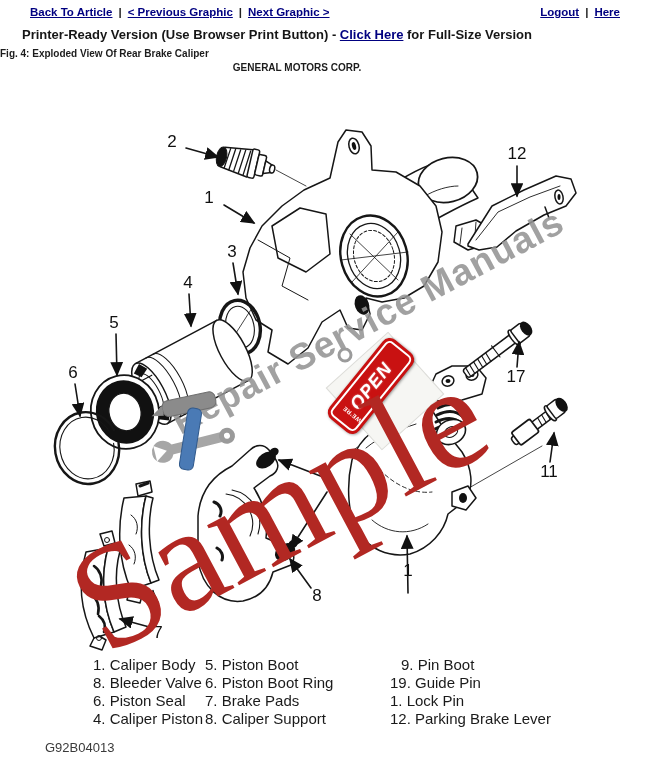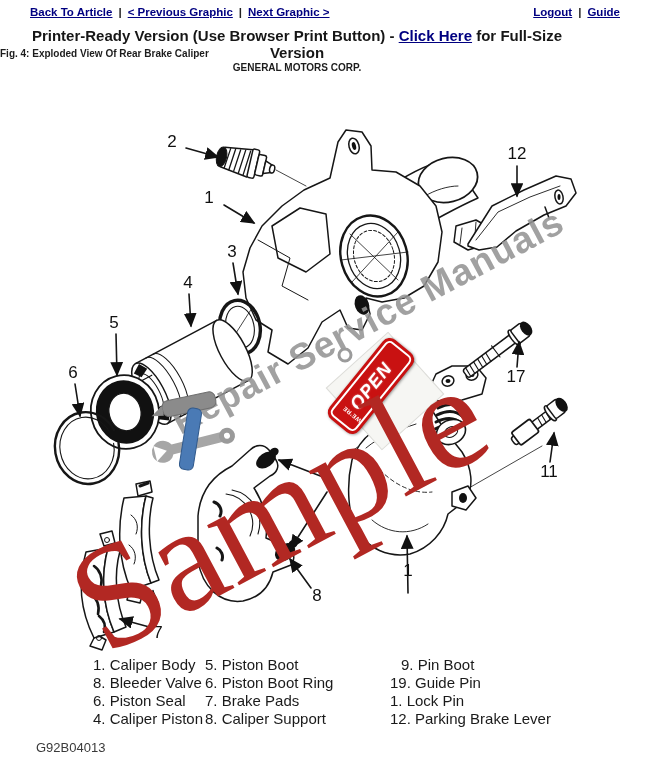--- a/index.html
+++ b/index.html
@@ -6,21 +6,21 @@
   #page{position:relative;width:650px;height:764px;background:#fff;overflow:hidden;
         font-family:"Liberation Sans",sans-serif;color:#111;}
 
   
   .navrow{position:absolute;top:6px;left:30px;right:30px;display:flex;
           justify-content:space-between;font-size:11.5px;font-weight:bold;}
   .navgroup{display:flex;gap:6px;align-items:center;}
   .lnk{color:#000080;text-decoration:underline;cursor:pointer;white-space:nowrap;text-align:center;}
   .sep{color:#222;font-weight:bold;}
   .printer-line{position:absolute;top:27px;left:0;width:554px;text-align:center;
-                font-size:15px;font-weight:bold;color:#161616;padding-left:20px;}
+                font-size:13px;font-weight:bold;color:#161616;}
   .fig-caption{position:absolute;top:48px;left:0;width:650px;text-align:left;
                font-size:10px;font-weight:bold;color:#1c1c1c;}
   .company{position:absolute;top:62px;left:0;width:594px;text-align:center;
            font-size:10px;font-weight:bold;color:#1c1c1c;}
 
   
   #art{position:absolute;left:0;top:0;width:650px;height:764px;}
   .co{position:absolute;transform:translate(-50%,-50%);font-size:17px;color:#101010;
       font-family:"Liberation Sans",sans-serif;z-index:3;}
 
@@ -49,39 +49,39 @@
               font-weight:bold;transform:rotate(-90deg);letter-spacing:.5px;}
   #logo{position:absolute;left:146px;top:382px;z-index:6;}
 
   
   .legend{position:absolute;top:656px;left:0;width:650px;font-size:15px;
           color:#1a1a1a;line-height:18px;}
   .legend .colA{position:absolute;left:45px;top:0;margin-left:48px;}
   .legend .colB{position:absolute;left:205px;top:0;}
   .legend .colC{position:absolute;left:390px;top:0;}
   .legend .indent{padding-left:11px;}
-  .drawing-code{position:absolute;top:740px;left:36px;font-size:13px;color:#3a3a3a;}
+  .drawing-code{position:absolute;top:740px;left:45px;font-size:13px;color:#3a3a3a;}
 </style>
 </head>
 <body>
 
 <div id="page">
 
   <div class="navrow">
     <span class="navgroup">
       <a class="lnk">Back To Article</a>
       <span class="sep">|</span>
       <a class="lnk">&lt; Previous Graphic</a>
       <span class="sep">|</span>
       <a class="lnk">Next Graphic &gt;</a>
     </span>
     <span class="navgroup">
       <a class="lnk">Logout</a>
       <span class="sep">|</span>
-      <a class="lnk">Guide</a>
+      <a class="lnk">Here</a>
     </span>
   </div>
 
   <div class="printer-line">
     <span>Printer-Ready Version (Use Browser Print Button) - </span><a class="lnk">Click Here</a><span> for Full-Size Version</span>
   </div>
 
   <div class="fig-caption">Fig. 4: Exploded View Of Rear Brake Caliper</div>
   <div class="company">GENERAL MOTORS CORP.</div>
 

